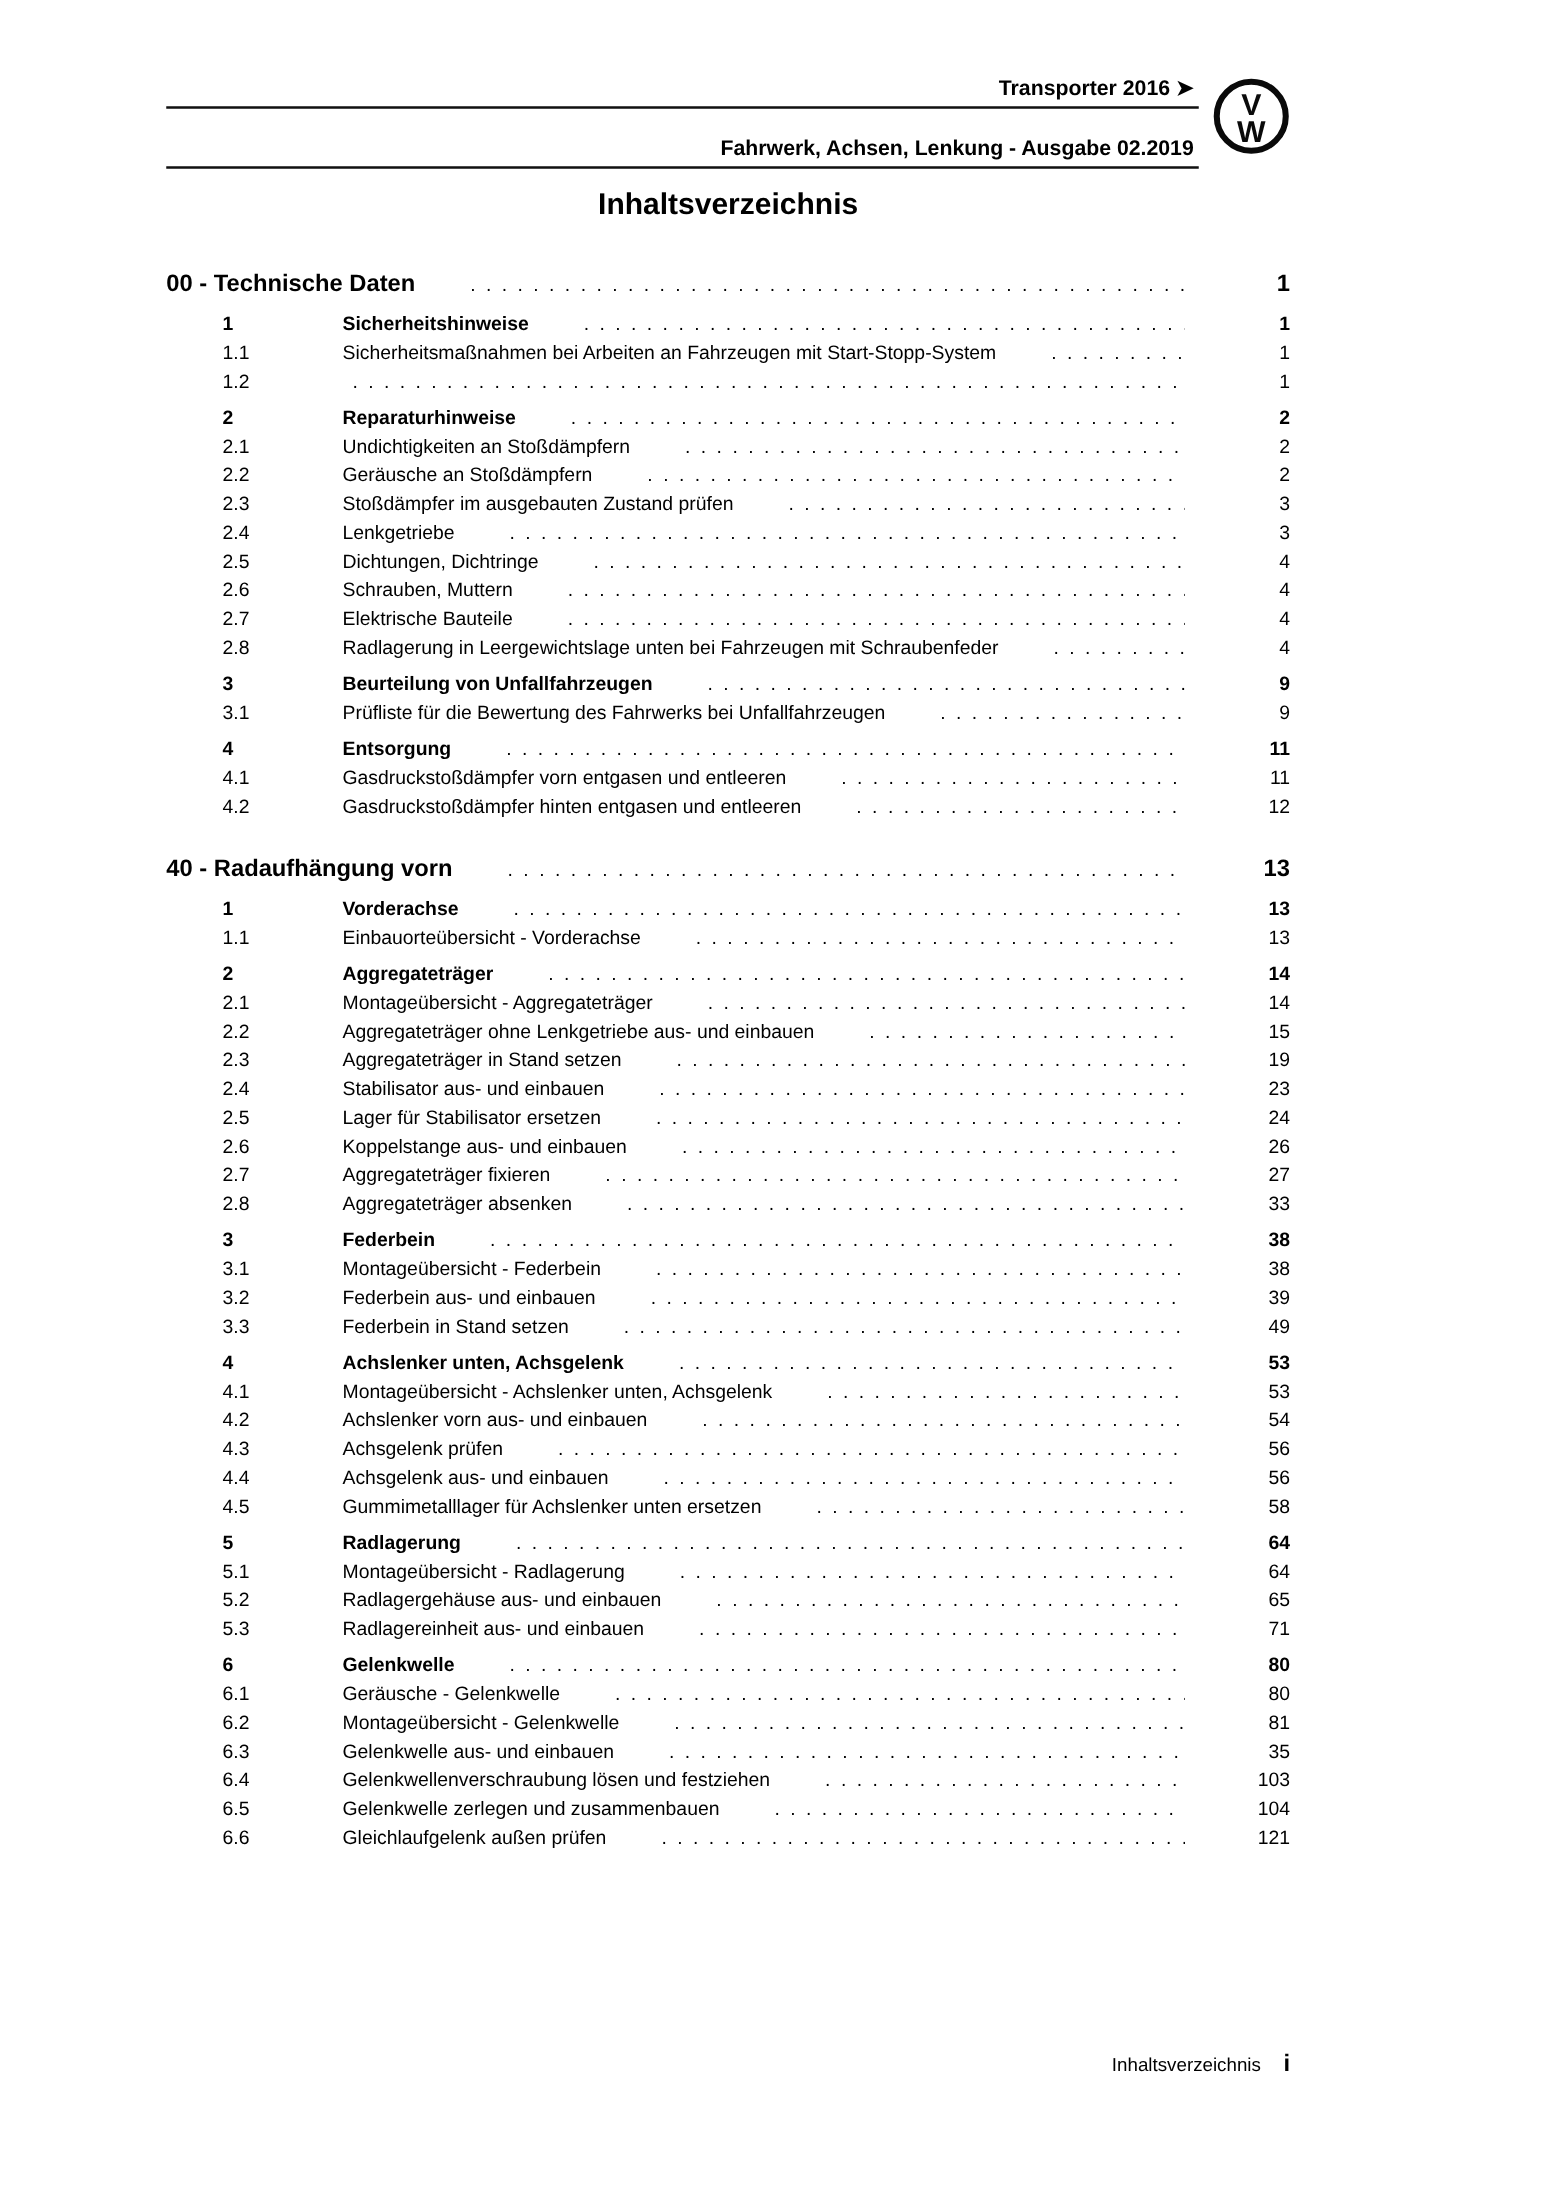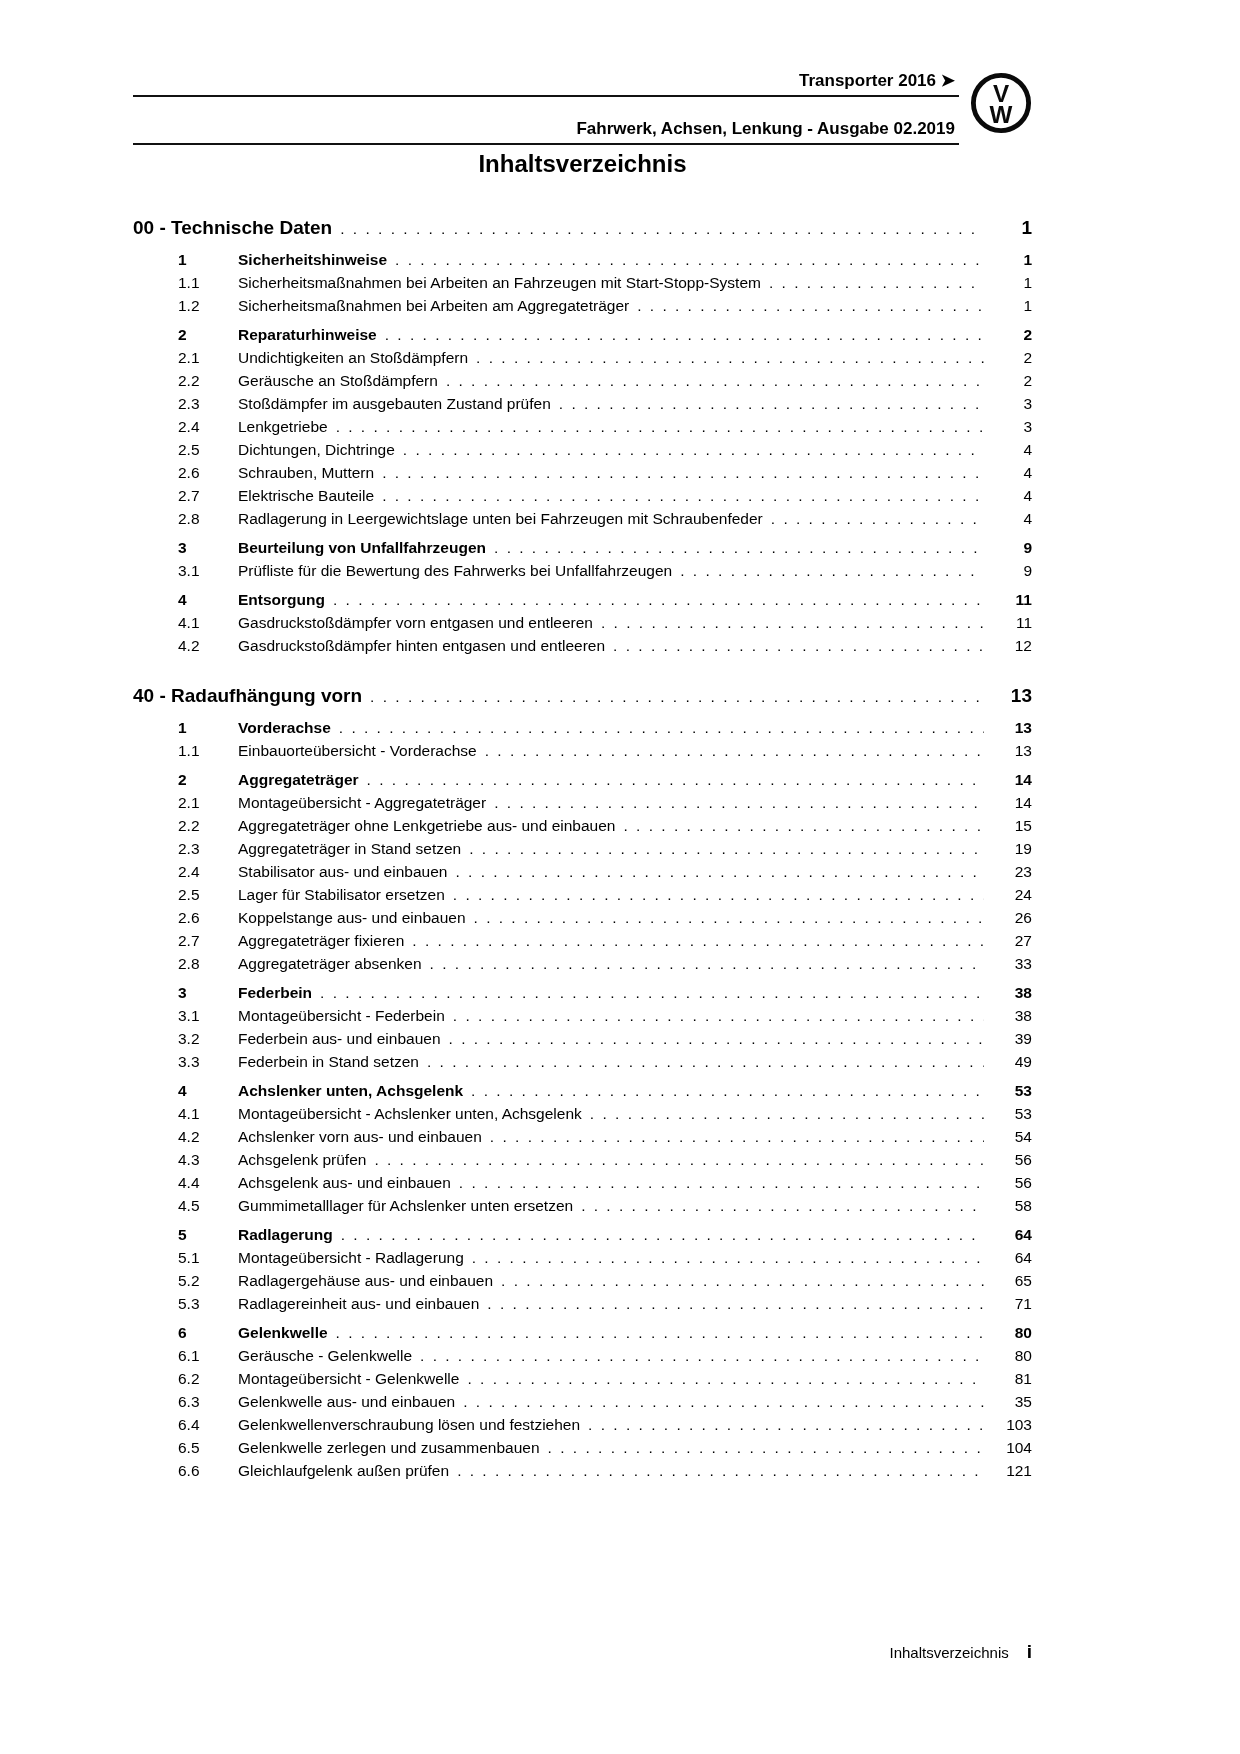--- a/index.html
+++ b/index.html
@@ -11,21 +11,21 @@
     color: #000000;
     font-family: "Liberation Sans", sans-serif;
     position: relative;
     overflow: hidden;
   }
 
   
   .header {
     position: absolute;
     left: 133px;
-    top: 70px;
+    top: 60px;
     width: 899px;
     display: flex;
     align-items: flex-start;
   }
   .header-text { width: 826px; }
   .h-line {
     text-align: right;
     font-weight: bold;
     font-size: 17px;
     line-height: 22px;
@@ -58,20 +58,21 @@
     position: absolute;
     left: 133px;
     top: 215px;
     width: 899px;
   }
   .row {
     display: flex;
     align-items: baseline;
     line-height: 23px;
     font-size: 15.5px;
+    gap: 36px;
   }
   .row.chapter {
     font-size: 19px;
     font-weight: bold;
     line-height: 26px;
     margin-top: 26px;
   }
   .toc .row.chapter:first-child { margin-top: 0; }
   .row.entry { padding-left: 45px; }
   .row.entry.bold { font-weight: bold; margin-top: 6px; }
@@ -145,21 +146,20 @@
         <span class="page-num">1</span>
       </div>
       <div class="row entry">
         <span class="num">1.1</span>
         <span class="title">Sicherheitsmaßnahmen bei Arbeiten an Fahrzeugen mit Start-Stopp-System</span>
         <span class="dots">. . . . . . . . . . . . . . . . . . . . . . . . . . . . . . . . . . . . . . . . . . . . . . . . . . . . . . . . . . . . . . . . . . . . . . . . . . . . . . . . . . . . . . . . . . . . . . . . . . . . . . . . . . . . . . . . . . . . . . . . . . . . . . . . . . . . . . . . . . . . . . . . . . . . . . . . . . . . . . . . </span>
         <span class="page-num">1</span>
       </div>
       <div class="row entry">
         <span class="num">1.2</span>
-        <span class="title">Sicherheitsmaßnahmen bei Arbeiten am Aggregateträger</span>
         <span class="dots">. . . . . . . . . . . . . . . . . . . . . . . . . . . . . . . . . . . . . . . . . . . . . . . . . . . . . . . . . . . . . . . . . . . . . . . . . . . . . . . . . . . . . . . . . . . . . . . . . . . . . . . . . . . . . . . . . . . . . . . . . . . . . . . . . . . . . . . . . . . . . . . . . . . . . . . . . . . . . . . . </span>
         <span class="page-num">1</span>
       </div>
       <div class="row entry bold">
         <span class="num">2</span>
         <span class="title">Reparaturhinweise</span>
         <span class="dots">. . . . . . . . . . . . . . . . . . . . . . . . . . . . . . . . . . . . . . . . . . . . . . . . . . . . . . . . . . . . . . . . . . . . . . . . . . . . . . . . . . . . . . . . . . . . . . . . . . . . . . . . . . . . . . . . . . . . . . . . . . . . . . . . . . . . . . . . . . . . . . . . . . . . . . . . . . . . . . . . </span>
         <span class="page-num">2</span>
       </div>
       <div class="row entry">

